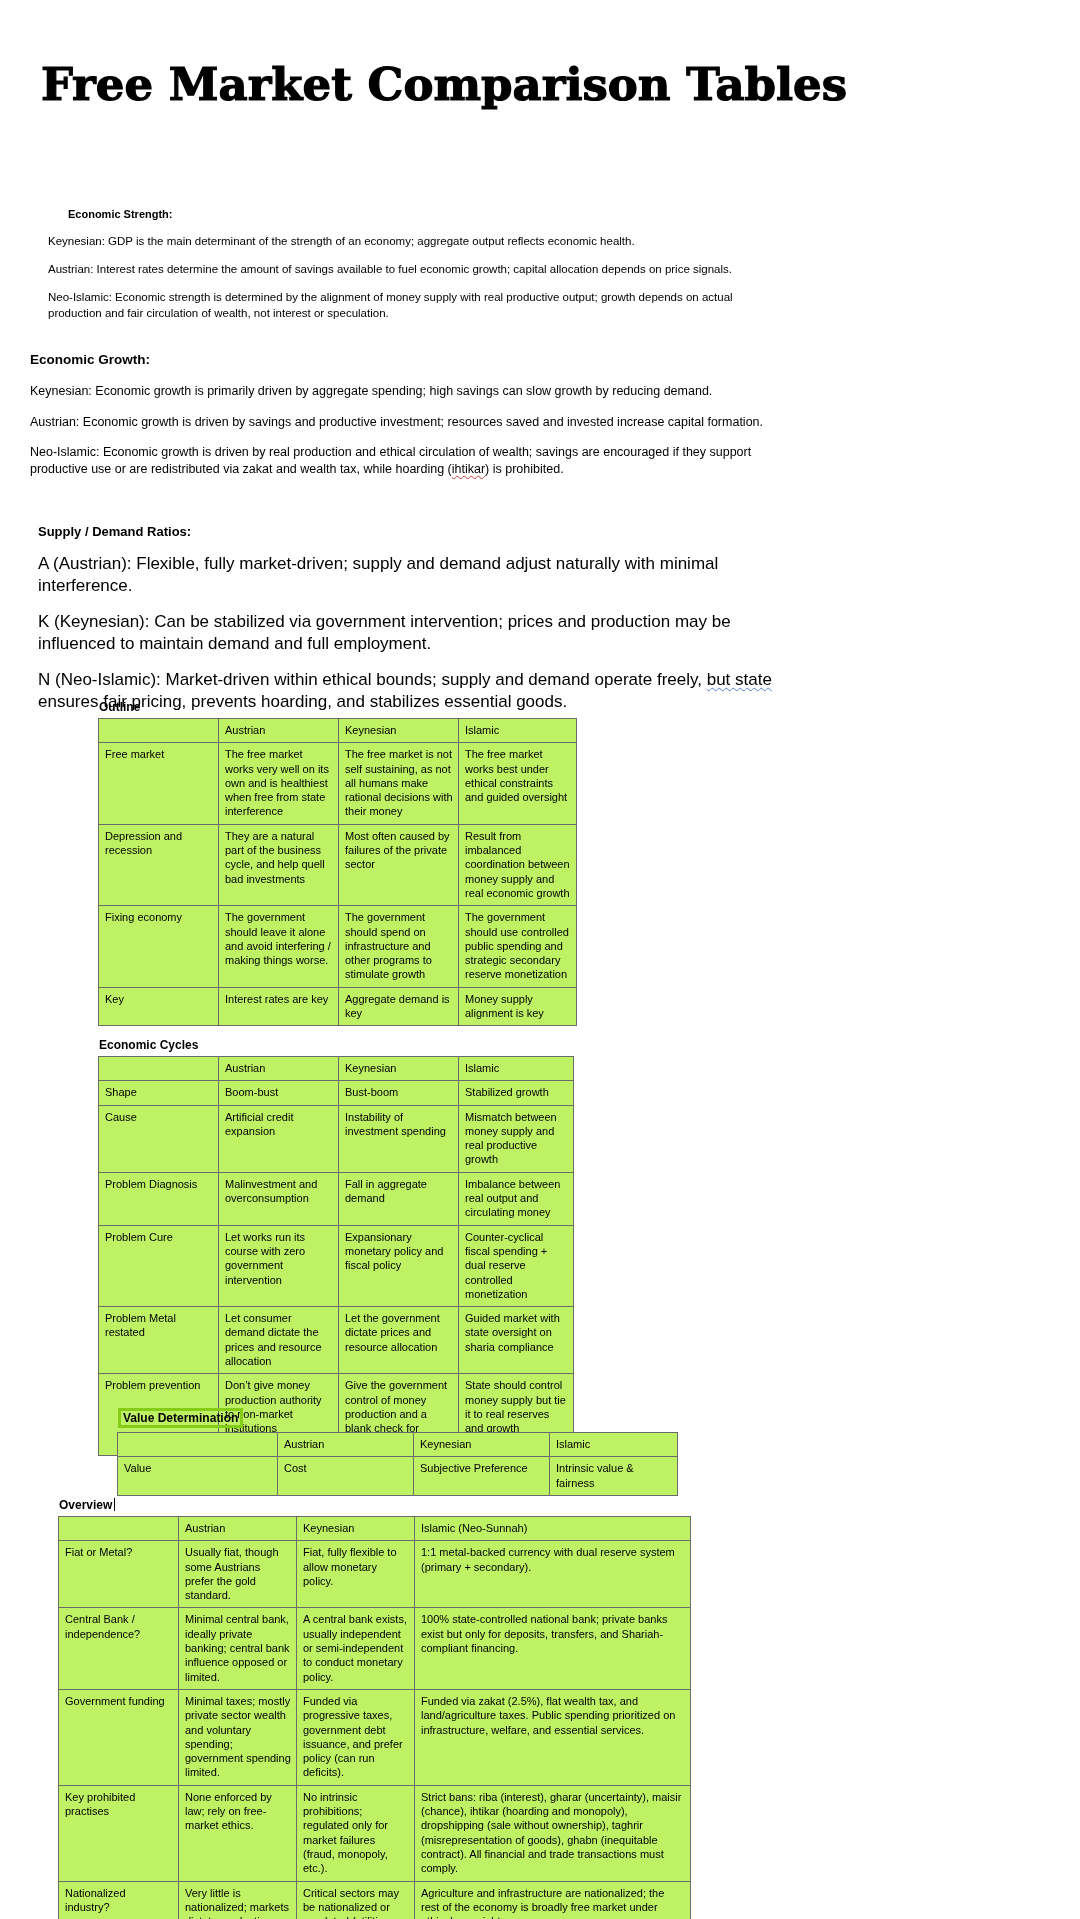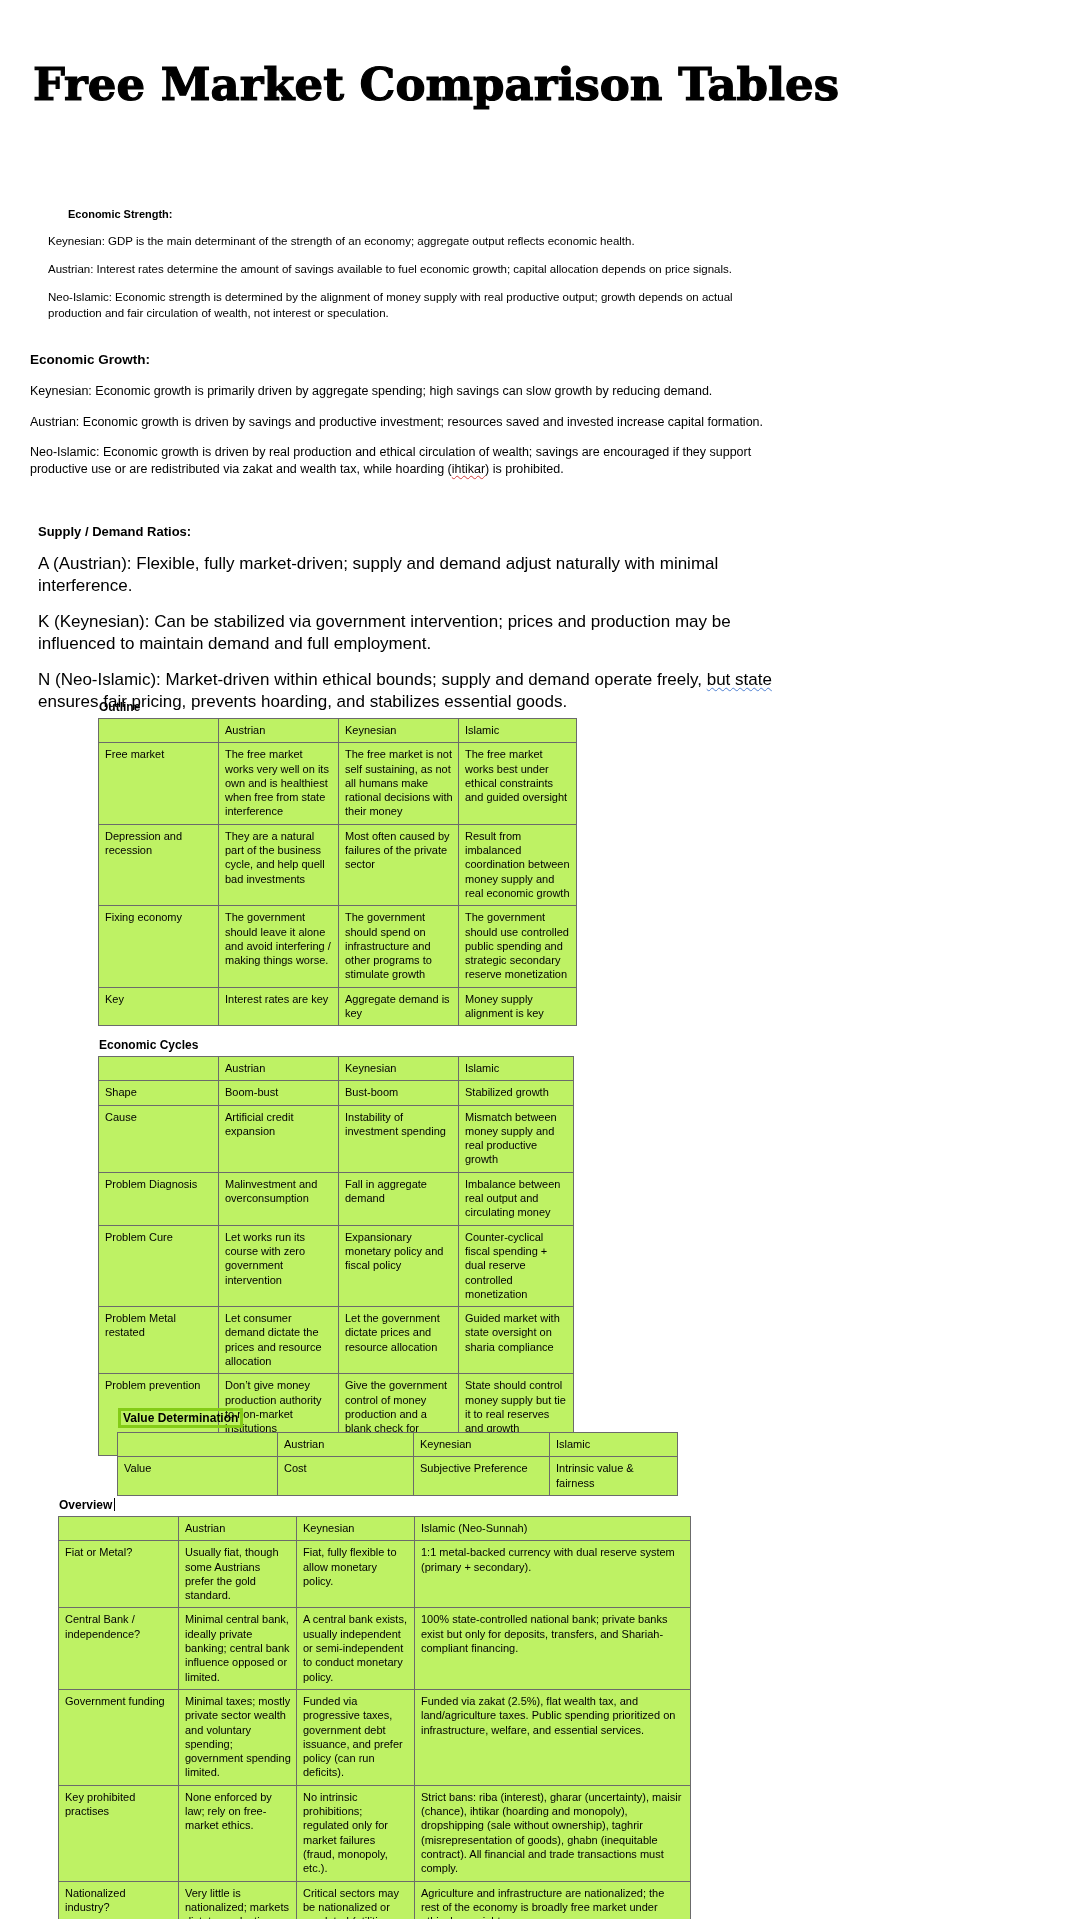--- a/index.html
+++ b/index.html
@@ -1,21 +1,21 @@
 <!DOCTYPE html>
 <html><head>
 <meta charset="utf-8">
 <style>
   html,body{margin:0;padding:0;background:#ffffff;}
   body{width:1080px;height:1919px;position:relative;overflow:hidden;
        font-family:"Liberation Sans",sans-serif;color:#000;}
   .abs{position:absolute;}
 
   
-  #title-wrap{top:58px;left:0;width:872px;text-align:center;}
+  #title-wrap{top:58px;left:8px;width:872px;text-align:center;}
   #title-wrap h1{margin:0;font-family:"DejaVu Serif",serif;font-weight:bold;
                  font-size:45px;-webkit-text-stroke:1.2px #000;letter-spacing:0;}
 
   
   .sec h2{margin:0 0 14px 0;font-weight:bold;}
   .sec p{margin:0 0 13px 0;line-height:1.32;}
   #sec-strength{top:208px;left:48px;width:700px;}
   #sec-strength h2{font-size:11px;margin-left:20px;}
   #sec-strength p{font-size:11.5px;}
   #sec-growth{top:352px;left:30px;width:756px;}

